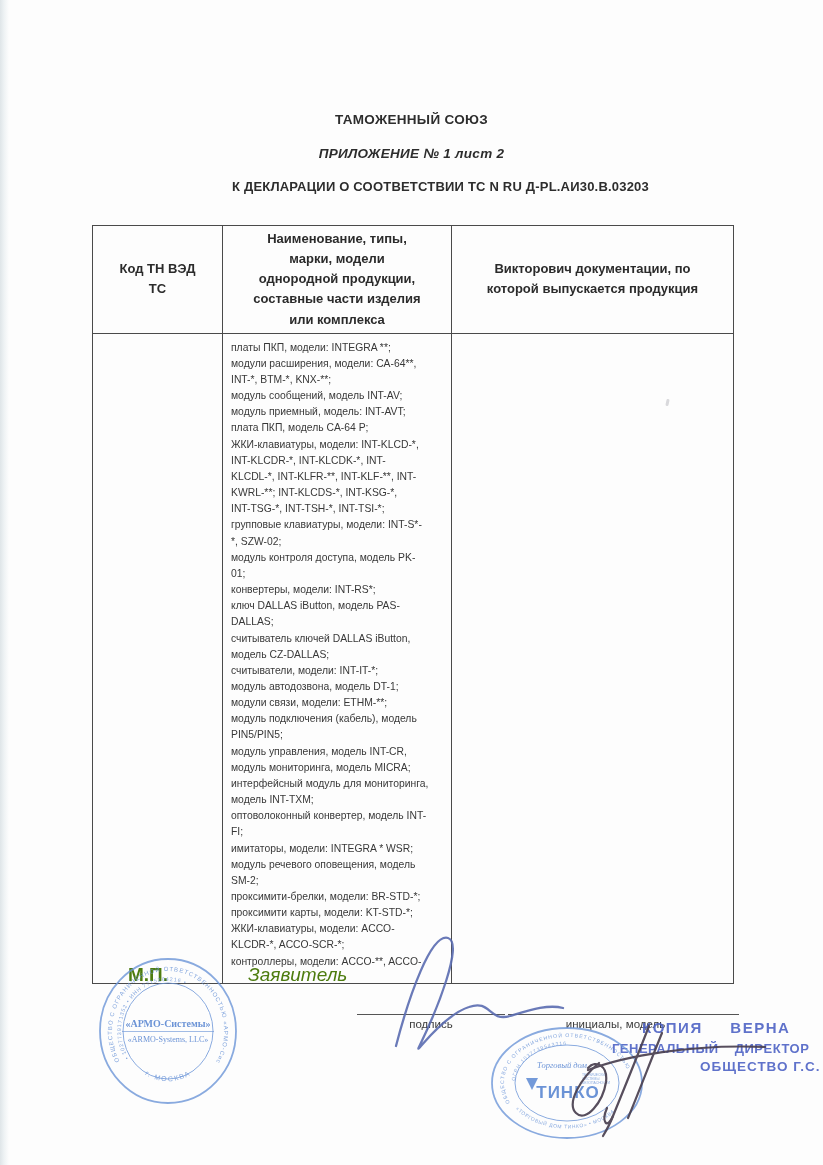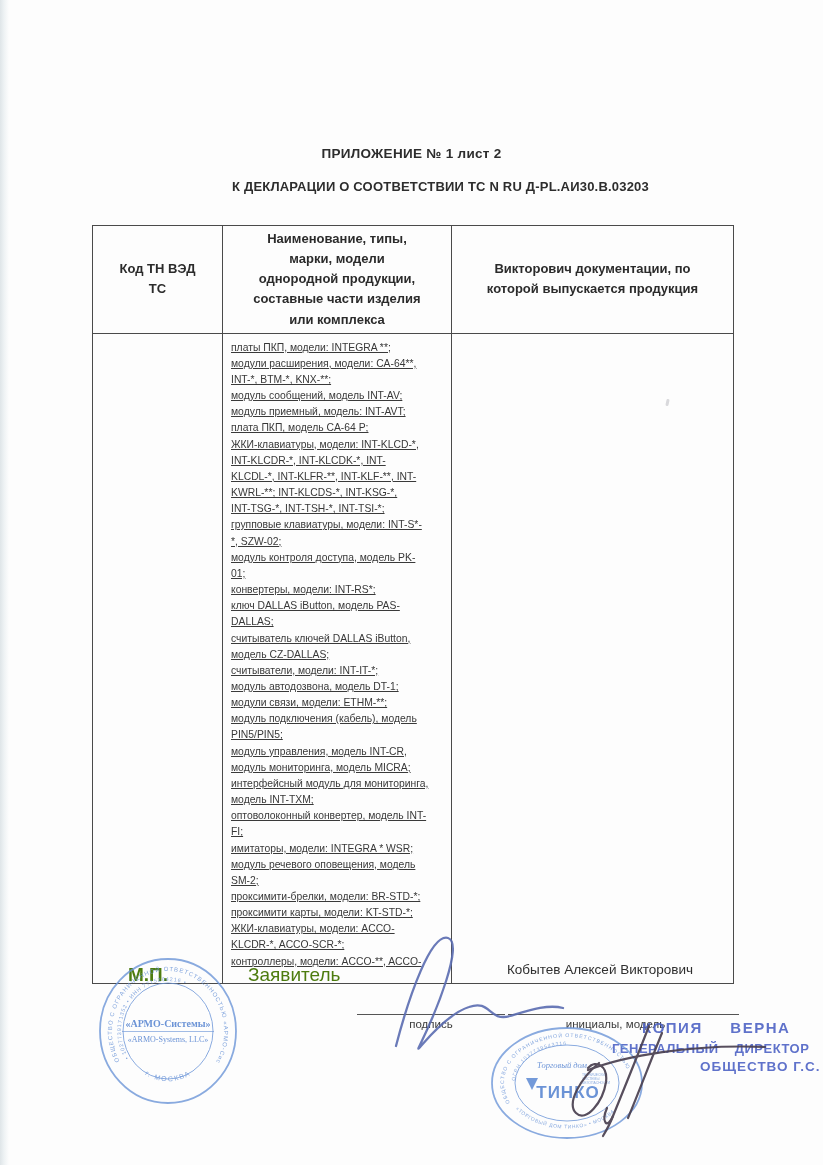--- a/index.html
+++ b/index.html
@@ -7,34 +7,34 @@
     position:relative; width:823px; height:1165px; overflow:hidden;
     background:#fdfdfd; font-family:"Liberation Sans", sans-serif; color:#333;
   }
   .scan-edge {
     position:absolute; left:0; top:0; bottom:0; width:9px;
     background:linear-gradient(to right,#dfe5e8 0%,#eef2f4 45%,rgba(255,255,255,0) 100%);
   }
   
   .doc-head { position:absolute; left:0; right:0; text-align:center; font-weight:bold; color:#2d2d2d; }
   .h1 { top:112px; font-size:13.5px; letter-spacing:.3px; }
-  .h2 { top:146px; font-size:13.5px; letter-spacing:.3px; }
+  .h2 { top:146px; font-size:13.5px; letter-spacing:.3px;font-style:italic; }
   .h3 { top:179px; font-size:13px; letter-spacing:.2px;margin-left:29px; }
   
   table.main {
     position:absolute; left:92px; top:225px; width:641px;
     border-collapse:collapse; table-layout:fixed;
   }
   table.main th, table.main td { border:1.4px solid #4a4a4a; }
   table.main th {
     height:89px; font-size:13px; font-weight:bold; color:#2b2b2b;
     text-align:center; vertical-align:middle; padding:3px 25px; line-height:1.55;
   }
   table.main td { height:632px; vertical-align:top; font-size:11.5px; color:#3a3a3a; }
-  td.c-products { padding:5px 0 12px 8px; overflow:hidden;text-decoration:underline; }
+  td.c-products { padding:5px 0 12px 8px; overflow:hidden; }
   .product-line {
     white-space:nowrap; font-size:11.5px; line-height:16.15px; color:#383838;
     transform:scaleX(.9); transform-origin:left center;
   }
   .speck { position:absolute; left:666px; top:399px; width:3px; height:7px;
     background:#c9c9cd; border-radius:2px; transform:rotate(12deg); opacity:.7; }
   
   .abs { position:absolute; }
   .lbl { font-size:19px; color:#4d7c0f; }
   .name-block { left:505px; top:959px; width:190px; text-align:center; font-size:13.5px; line-height:22px; color:#2f2f2f; }
@@ -54,20 +54,21 @@
   .stamp-armo { left:94px; top:957px; width:148px; height:148px; }
   .stamp-tinko { left:490px; top:1026px; width:154px; height:114px; }
   .ink-overlay { position:absolute; left:0; top:0; width:823px; height:1165px; pointer-events:none; }
 </style>
 </head>
 <body>
 
 <div class="page">
   <div class="scan-edge"></div>
 
+  <div class="doc-head h1 abs" style="width:100%;">ТАМОЖЕННЫЙ СОЮЗ</div>
   <div class="doc-head h2 abs" style="width:100%;">ПРИЛОЖЕНИЕ № 1 лист 2</div>
   <div class="doc-head h3 abs" style="width:100%;">К ДЕКЛАРАЦИИ О СООТВЕТСТВИИ ТС N RU Д-PL.АИ30.В.03203</div>
 
   <table class="main">
     <colgroup>
         <col style="width:130px">
         <col style="width:229px">
         <col style="width:282px">
       </colgroup>
     <thead>
@@ -121,22 +122,21 @@
             <div class="product-line">KLCDR-*, ACCO-SCR-*;</div>
             <div class="product-line">контроллеры, модели: ACCO-**, ACCO-</div>
           </td>
         <td class="c-docs"></td>
       </tr>
     </tbody>
   </table>
   <div class="speck"></div>
 
   <div class="abs lbl" style="left:128px; top:964px; font-weight:bold;">М.П.</div>
-  <div class="abs lbl" style="left:248px; top:964px;">Заявитель</div>
-  <div class="abs name-block">Кобытев Алексей Викторович</div>
+  <div class="abs lbl" style="left:248px; top:964px;font-style:italic;">Заявитель</div>
   <div class="sig-rule rule-sign"></div>
   <div class="sig-rule rule-init"></div>
   <div class="caption cap-sign">подпись</div>
   <div class="caption cap-init">инициалы, модель</div>
 
   <svg class="stamp stamp-armo" viewBox="0 0 148 148">
     <g fill="none" stroke="#6d96d8" opacity="0.8">
       <ellipse cx="74" cy="74" rx="68" ry="72" stroke-width="1.8"></ellipse>
       <ellipse cx="74" cy="74" rx="45" ry="48" stroke-width="1"></ellipse>
     </g>

